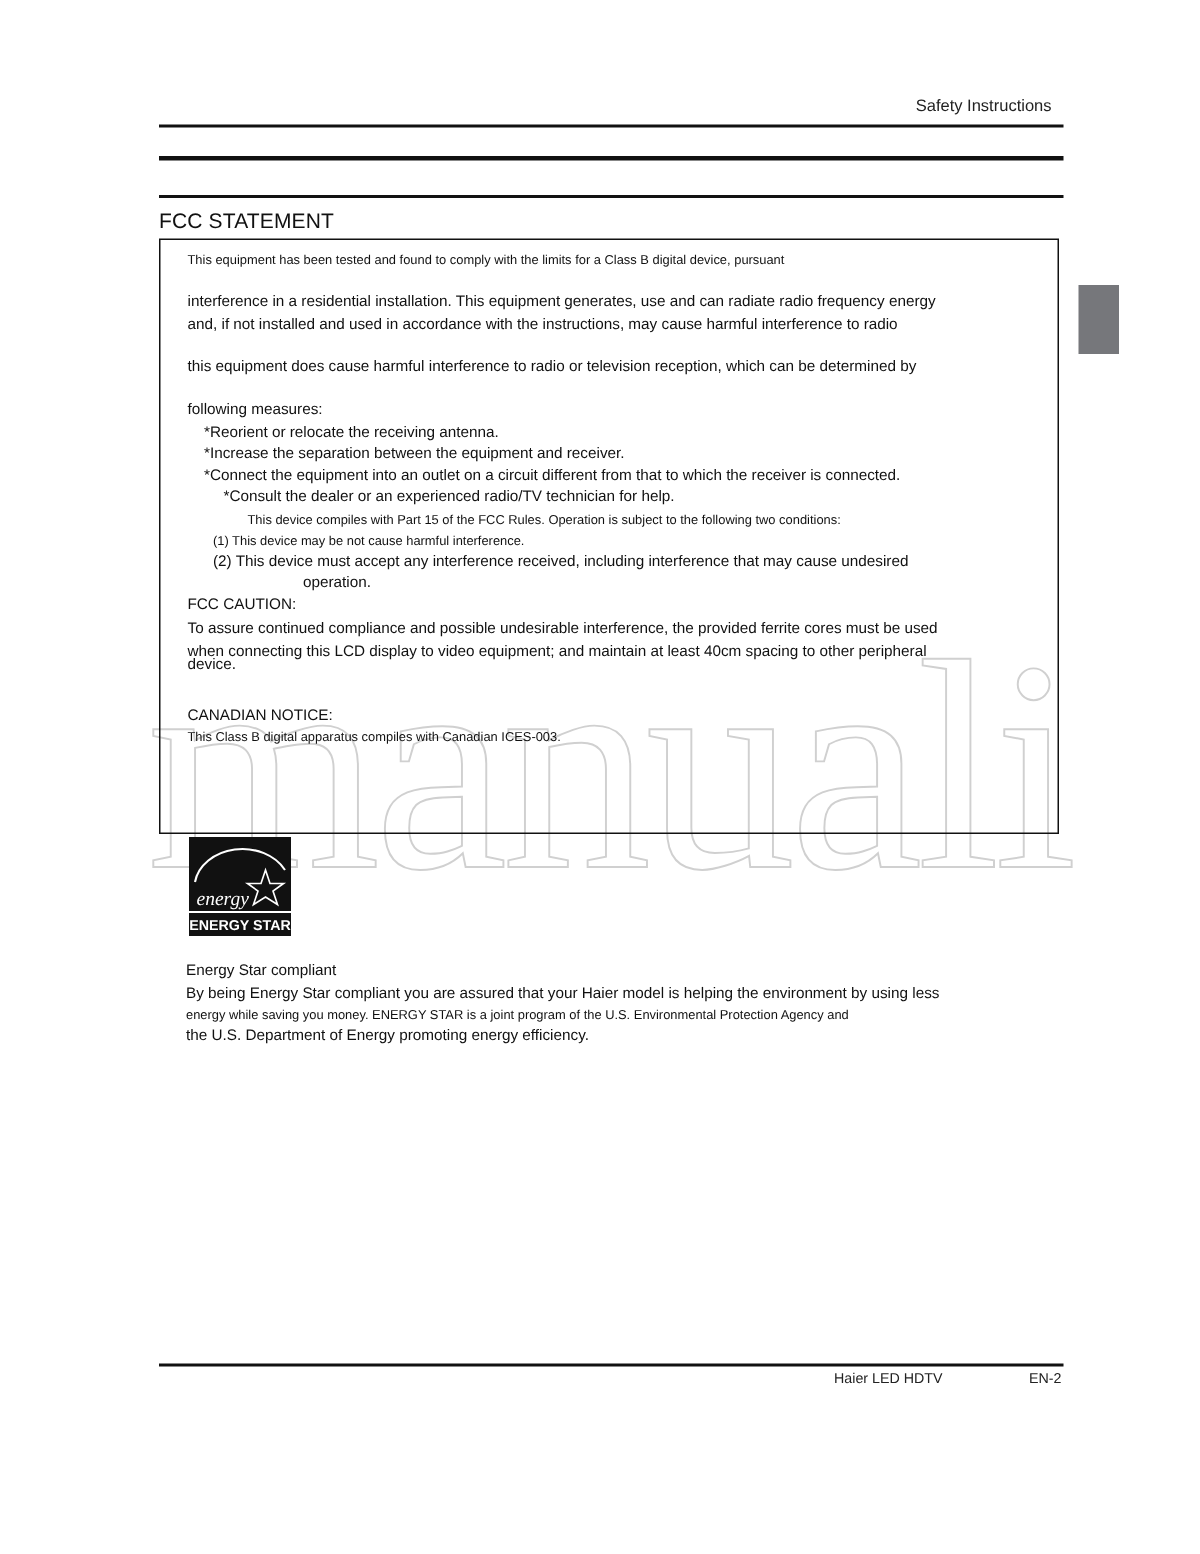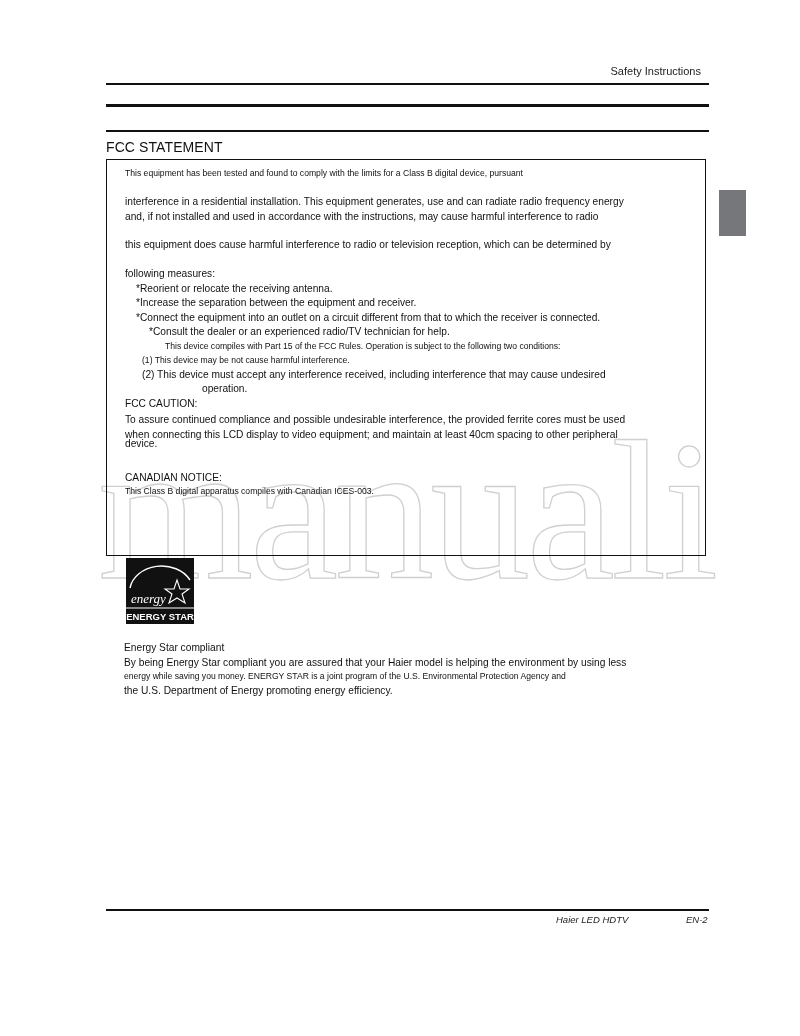--- a/index.html
+++ b/index.html
@@ -8,21 +8,21 @@
   .hdr-text { right: 99px; top: 65px; font-size: 11px; color: #222; }
   .rule { left: 106px; width: 603px; background: #111; }
   .title { left: 106px; top: 103px; font-size: 14px; color: #111; letter-spacing: 0.1px; margin-top: 36px; }
   .box { left: 106px; top: 159px; width: 600px; height: 397px; border: 1.5px solid #111; box-sizing: border-box; }
   .side-tab { left: 719px; top: 190px; width: 27px; height: 46px; background: #76777b; }
   .line { position: absolute; white-space: nowrap; color: #111; }
   .sm { font-size: 8.6px; }
   .md { font-size: 10.2px; }
   .watermark { left: 98px; top: 420px; width: 620px; height: 170px; pointer-events: none; }
   .es-logo { left: 126px; top: 558px; width: 68px; height: 66px; background: #eab308; }
-  .footer-text { top: 914px; font-size: 9.5px; font-style: italic; color: #222; }
+  .footer-text { top: 914px; font-size: 9.5px; color: #222; }
 </style>
 </head>
 <body>
 
 <div class="abs hdr-text">Safety Instructions</div>
 <div class="abs rule" style="top:83px;height:1.5px;"></div>
 
 <div class="abs rule" style="top:104px;height:3px;"></div>
 <div class="abs title">FCC STATEMENT</div>
 <div class="abs rule" style="top:130px;height:1.5px;"></div>

